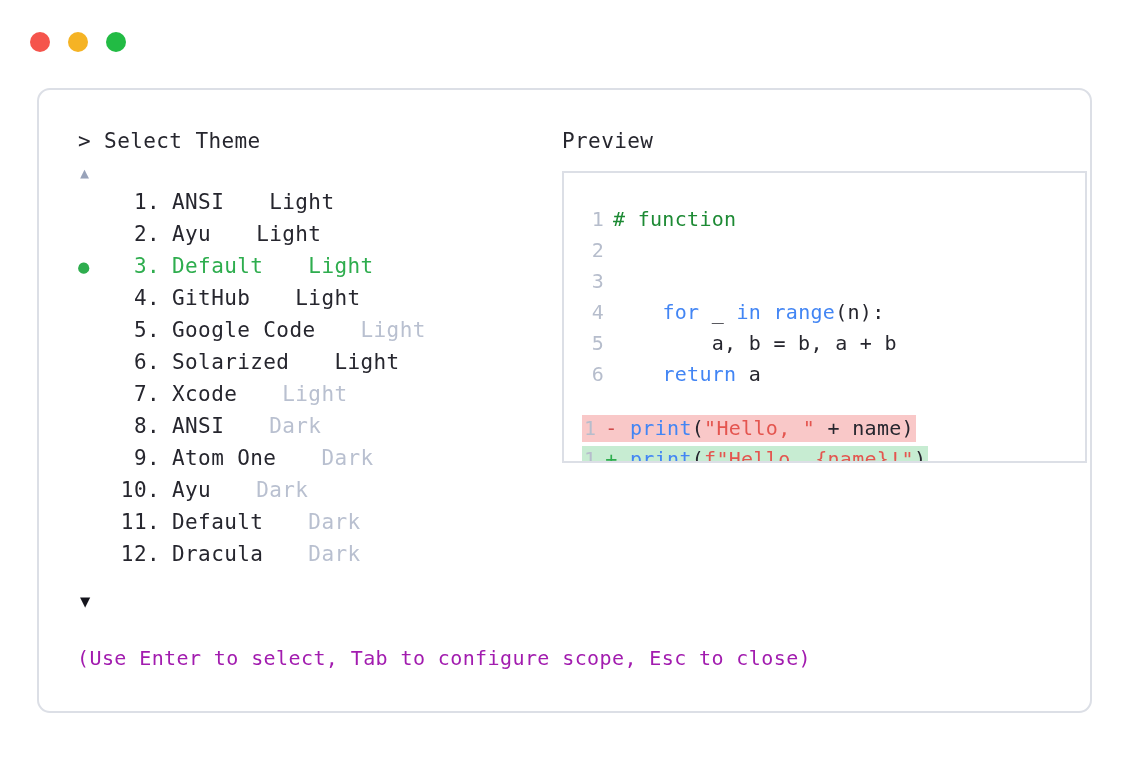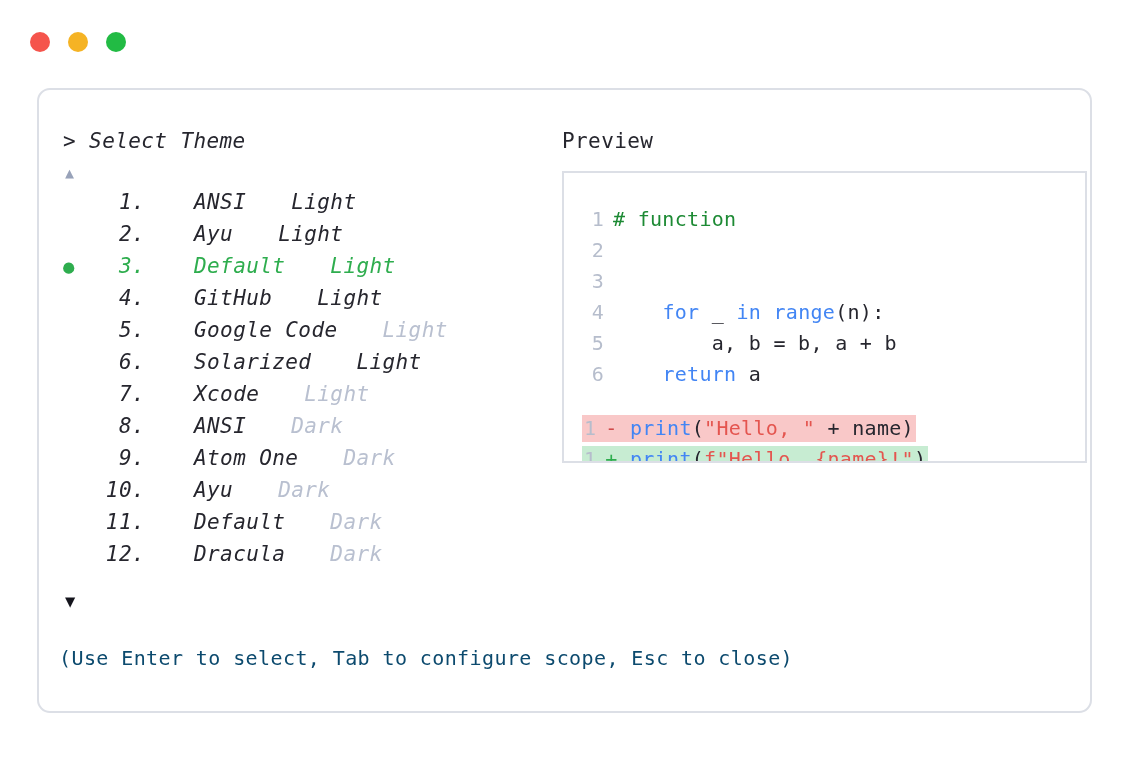--- a/index.html
+++ b/index.html
@@ -41,24 +41,23 @@
     height: 625px;
     box-sizing: border-box;
     border: 2px solid #dcdfe6;
     border-radius: 13px;
     background: #ffffff;
   }
 
   
   #selector-pane {
     position: absolute;
-    left: 24px;
+    left: 39px;
     top: 38px;
     width: 470px;
-    font-style: italic;
   }
   #prompt-header {
     font-size: 21px;
     color: #26262e;
     letter-spacing: 0.4px;
     white-space: pre;
     line-height: 26px;
   }
   .scroll-arrow {
     font-size: 15px;
@@ -92,36 +91,36 @@
     font-size: 19px;
     color: transparent;
   }
   .theme-row.selected .row-bullet { color: #2ead4e; }
   .row-index {
     width: 54px;
     flex: 0 0 54px;
     text-align: right;
     padding-right: 12px;
   }
-  .row-name { color: #26262e; margin-left: 37px; }
+  .row-name { color: #26262e; }
   .row-variant { color: #26262e; margin-left: 32px; }
   .row-variant.dim { color: #b9c0d0; }
   .theme-row.selected .row-index,
   .theme-row.selected .row-name,
   .theme-row.selected .row-variant,
   .theme-row.selected .row-variant.dim { color: #2ead4e; }
 
   #hint-line {
     position: absolute;
-    left: 20px;
+    left: 38px;
     top: 556px;
     font-size: 20px;
     letter-spacing: 0.4px;
     white-space: pre;
-    color: #0c4a6e;
+    color: #a21caf;
   }
 
   
   #preview-pane {
     position: absolute;
     left: 523px;
     top: 38px;
     width: 530px;
   }
   #preview-title {

